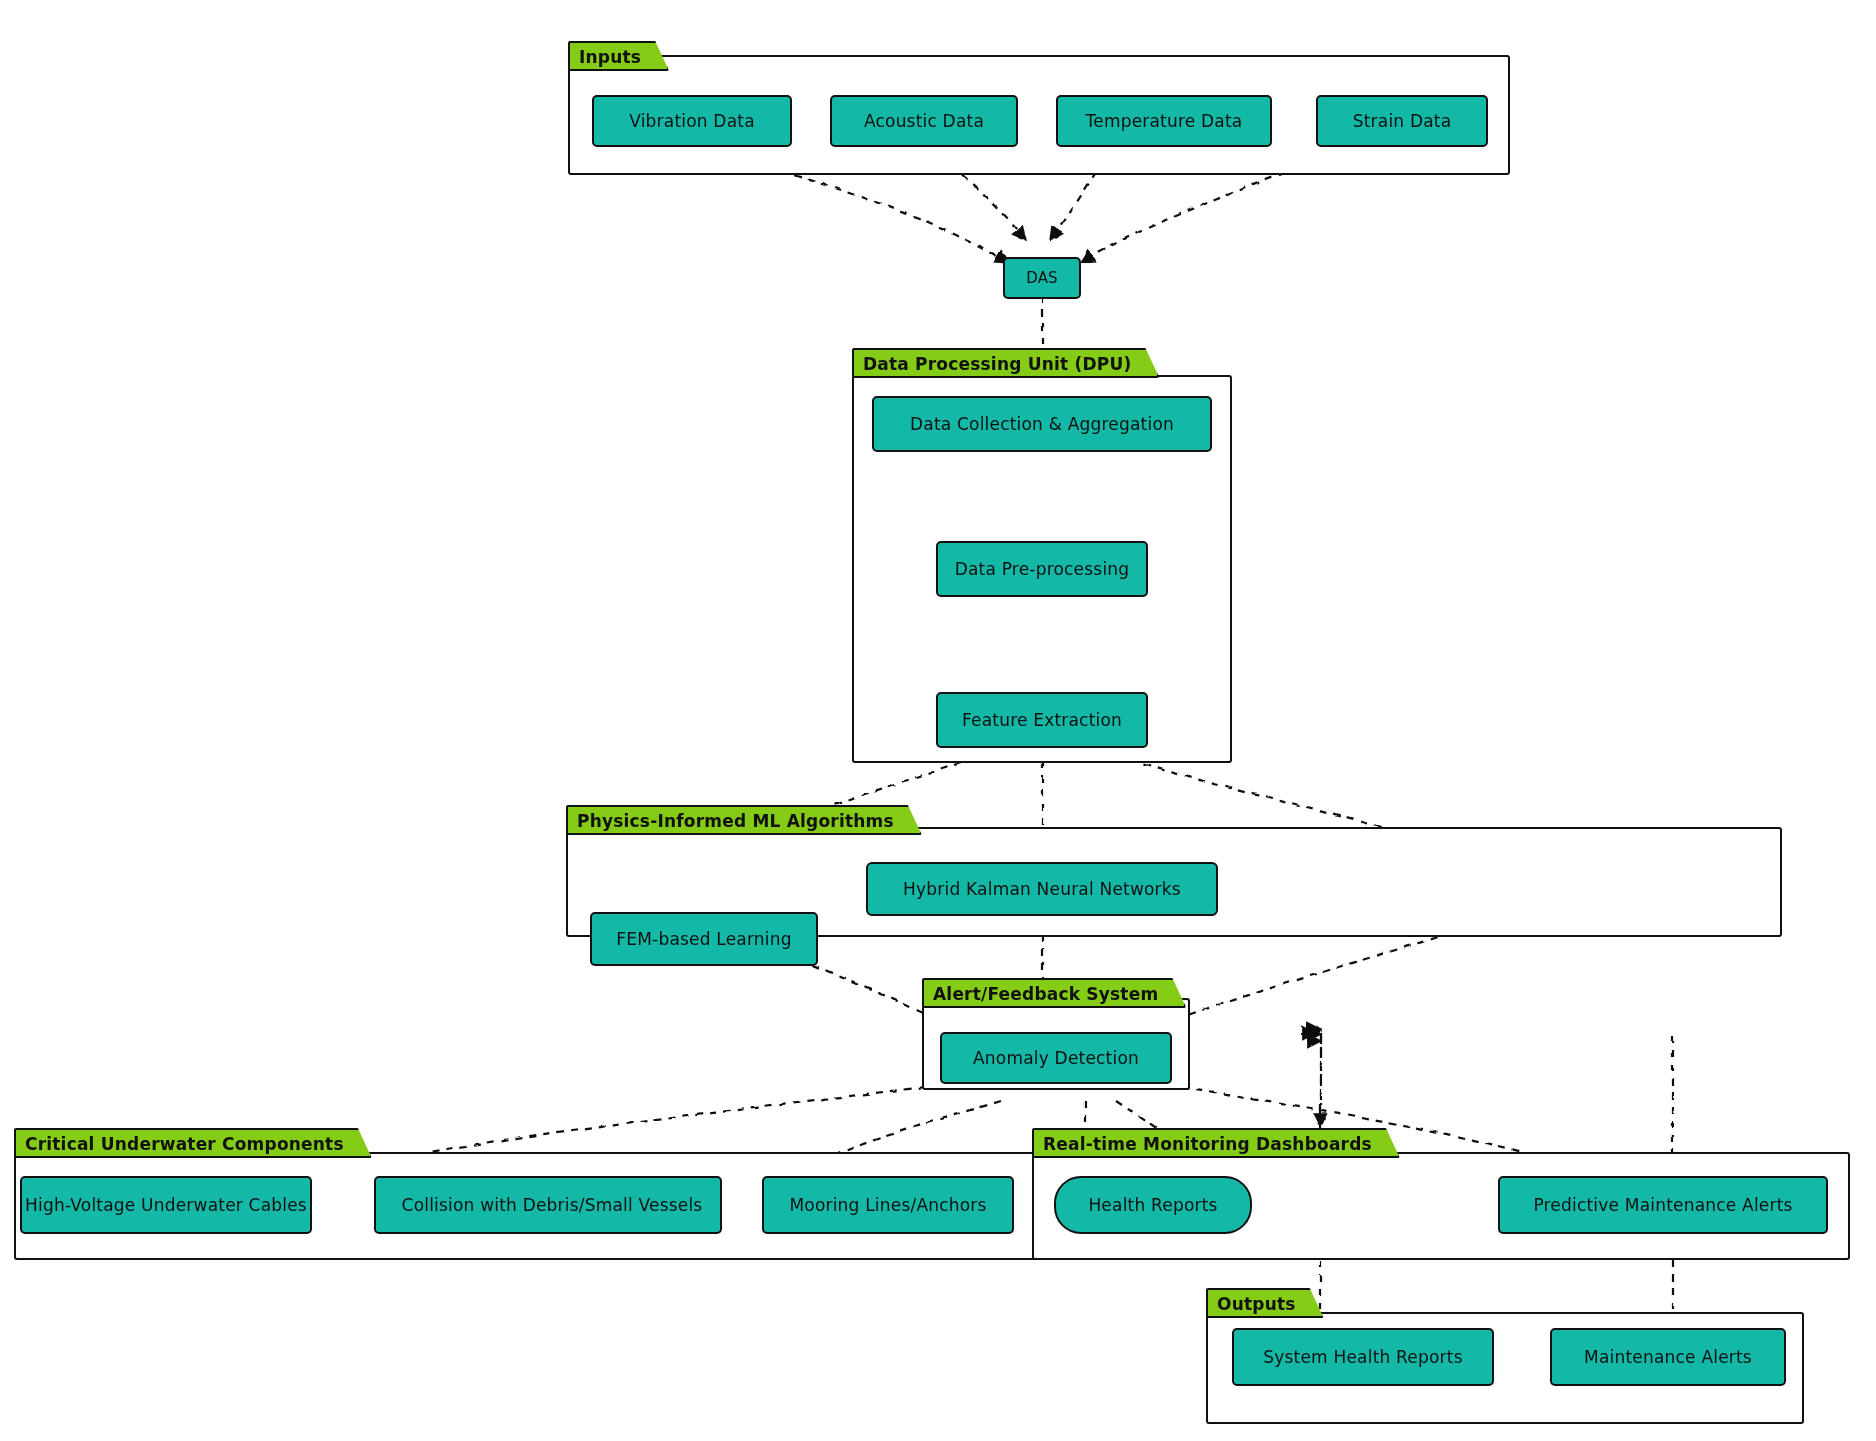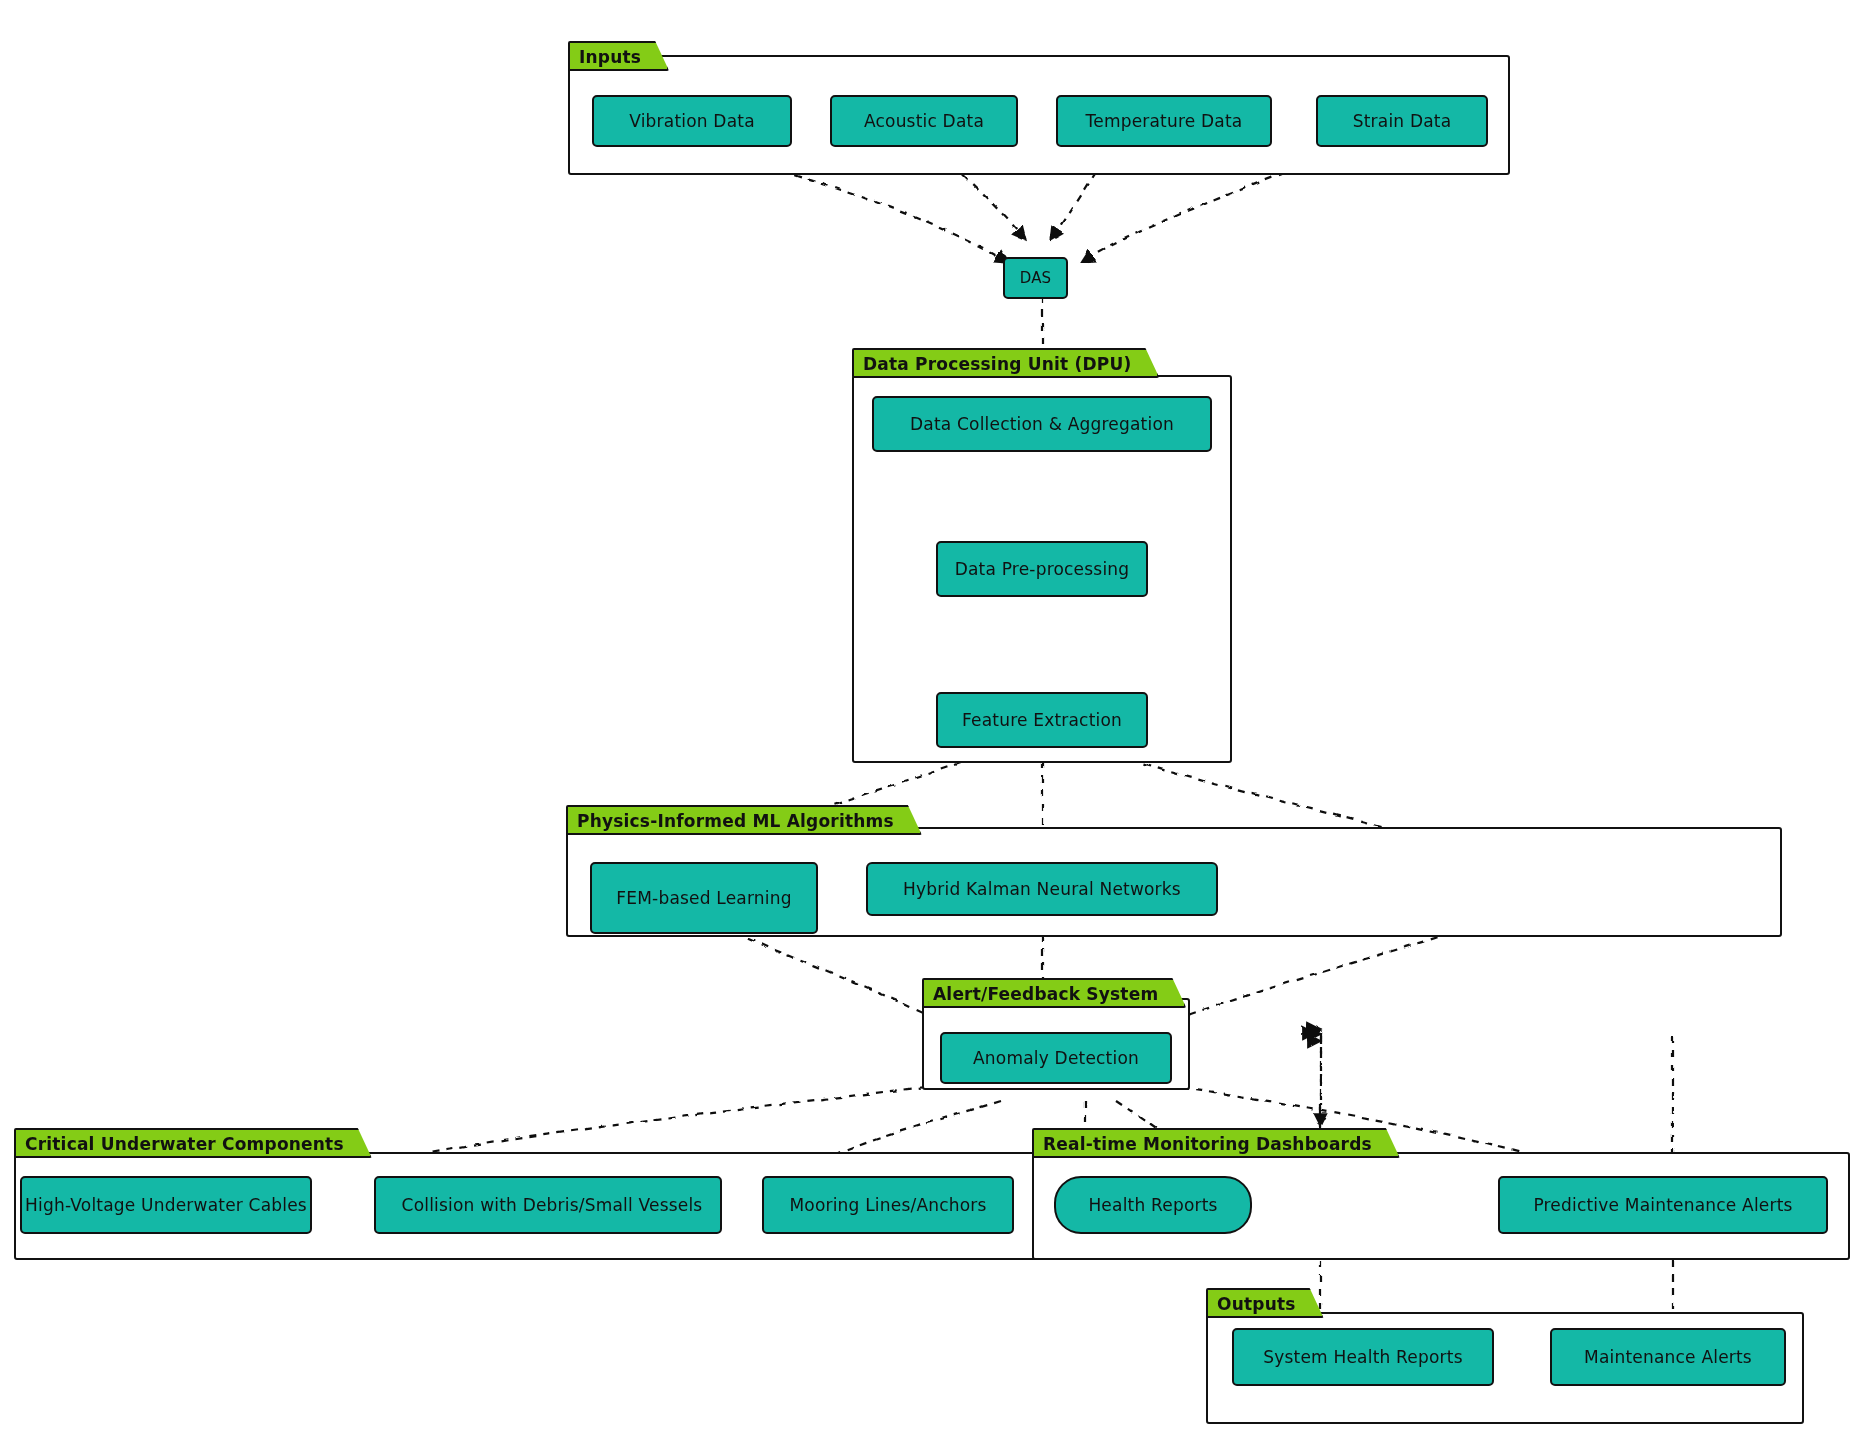--- a/index.html
+++ b/index.html
@@ -149,41 +149,41 @@
     <div class="node" style="left:830px; top:95px; width:188px; height:52px;">
       <span class="node-inner">Acoustic Data</span>
     </div>
     <div class="node" style="left:1056px; top:95px; width:216px; height:52px;">
       <span class="node-inner">Temperature Data</span>
     </div>
     <div class="node" style="left:1316px; top:95px; width:172px; height:52px;">
       <span class="node-inner">Strain Data</span>
     </div>
 
-    <div class="node small" style="left:1003px; top:257px; width:65px; height:42px;">
+    <div class="node small" style="left:1003px; top:257px; width:78px; height:42px;">
       <span class="node-inner">DAS</span>
     </div>
 
     <div class="cluster" style="left:852px; top:375px; width:380px; height:388px;"></div>
     <div class="cluster-label" style="left:852px; top:348px;">Data Processing Unit (DPU)</div>
 
     <div class="node" style="left:872px; top:396px; width:340px; height:56px;">
       <span class="node-inner">Data Collection &amp; Aggregation</span>
     </div>
     <div class="node" style="left:936px; top:541px; width:212px; height:56px;">
       <span class="node-inner">Data Pre-processing</span>
     </div>
     <div class="node" style="left:936px; top:692px; width:212px; height:56px;">
       <span class="node-inner">Feature Extraction</span>
     </div>
 
     <div class="cluster" style="left:566px; top:827px; width:1216px; height:110px;"></div>
     <div class="cluster-label" style="left:566px; top:805px;">Physics-Informed ML Algorithms</div>
 
-    <div class="node" style="left:590px; top:862px; width:228px; height:72px;">
+    <div class="node" style="left:590px; top:912px; width:228px; height:54px;">
       <span class="node-inner">FEM-based Learning</span>
     </div>
     <div class="node" style="left:866px; top:862px; width:352px; height:54px;border-radius:6px;">
       <span class="node-inner">Hybrid Kalman Neural Networks</span>
     </div>
 
     <div class="cluster" style="left:922px; top:998px; width:268px; height:92px;"></div>
     <div class="cluster-label" style="left:922px; top:978px;">Alert/Feedback System</div>
 
     <div class="node" style="left:940px; top:1032px; width:232px; height:52px;">

